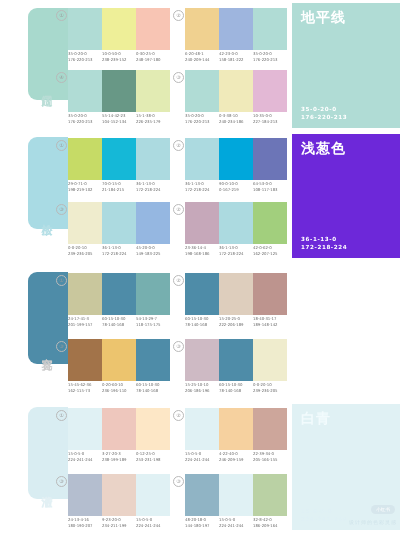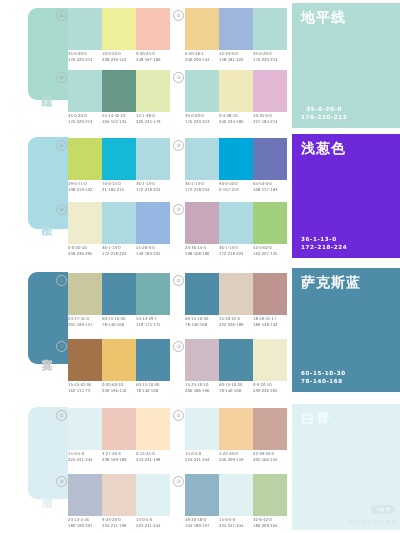--- a/index.html
+++ b/index.html
@@ -173,21 +173,21 @@
             <div>240-234-186</div>
           </div>
         <div class="cc">
             <div>10-35-0-0</div>
             <div>227-184-213</div>
           </div>
       </div>
     </div>
   </div>
 
-  <div class="rpanel" style="top:3px;height:125px;background:#b0dcd5;text-align:center;">
+  <div class="rpanel" style="top:3px;height:125px;background:#b0dcd5;">
     <div class="rtitle">地平线</div>
     <div class="rcodes">
       <div>35-0-20-0</div>
       <div>176-220-213</div>
     </div>
   </div>
 
   <div class="left-col">
     <div class="swatch-card" style="top:137px;height:92px;background:#a9dbe4;"></div>
     <div class="vlabel" style="top:215px;color:#b5dfe6;">放松</div>
@@ -381,27 +381,20 @@
             <div>78-140-168</div>
           </div>
         <div class="cc">
             <div>0-0-20-10</div>
             <div>239-236-205</div>
           </div>
       </div>
     </div>
   </div>
 
-  <div class="rpanel" style="top:268px;height:124px;background:#4e8ca8;">
-    <div class="rtitle">萨克斯蓝</div>
-    <div class="rcodes">
-      <div>60-15-10-30</div>
-      <div>78-140-168</div>
-    </div>
-  </div>
 
   <div class="left-col">
     <div class="swatch-card" style="top:407px;height:92px;background:#d9edf2;"></div>
     <div class="vlabel" style="top:487px;color:#e2f0f4;">清澈</div>
   </div>
 
   <div class="section" style="top:400px;height:133px;">
     <div class="pal-row" style="left:0;top:8px;">
       <div class="num">①</div>
       <div class="pal">

